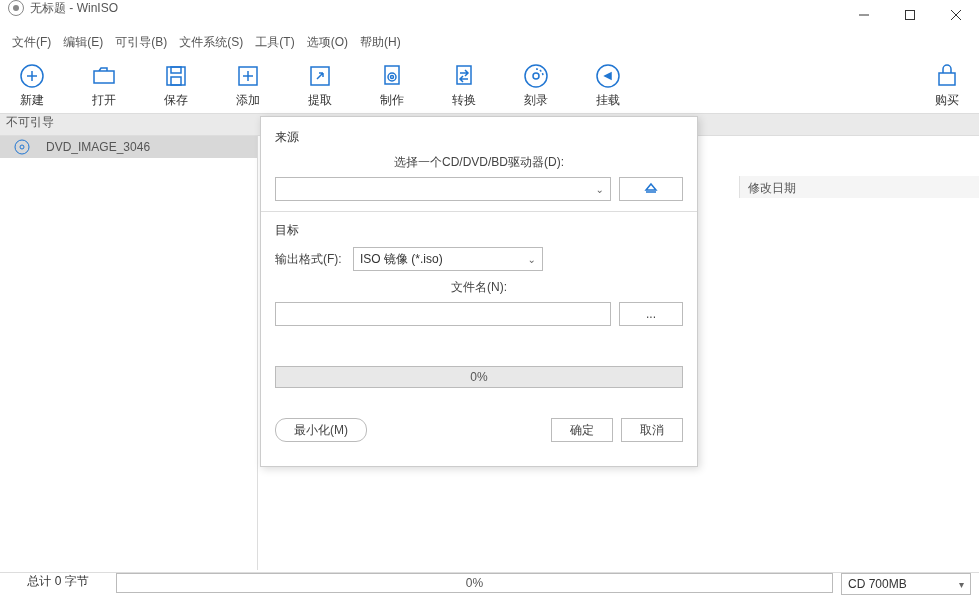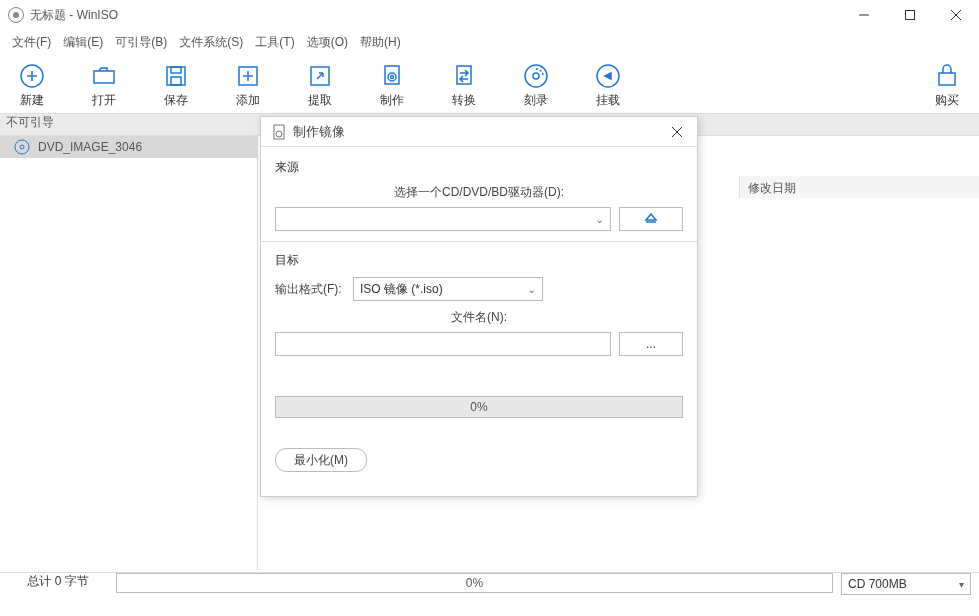--- a/index.html
+++ b/index.html
@@ -1,39 +1,39 @@
 <!DOCTYPE html>
 <html><head>
 <meta charset="utf-8">
 <style>
 * { box-sizing: border-box; margin: 0; padding: 0; font-family: "Microsoft YaHei", "Segoe UI", sans-serif; }
 body { background: #fff; width: 979px; height: 616px; overflow: hidden; position: relative; font-size: 12px; }
 
-.titlebar { height: 30px; display: flex; align-items: center; padding-left: 8px; background: #fff; }
+.titlebar { height: 30px; display: flex; align-items: flex-start; padding-left: 8px; background: #fff; }
 .titlebar .app-icon { width: 16px; height: 16px; border: 1.5px solid #888; border-radius: 50%; margin-right: 6px; display: flex; align-items: center; justify-content: center; }
 .titlebar .app-icon::after { content: ""; width: 6px; height: 6px; background: #888; border-radius: 50%; }
 .titlebar .title { color: #555; font-size: 12px; }
 .win-controls { margin-left: auto; display: flex; }
 .win-controls div { width: 46px; height: 30px; display: flex; align-items: center; justify-content: center; color: #555; }
 .win-controls svg { stroke: #333; fill: none; }
 
 .menubar { height: 24px; display: flex; align-items: center; padding-left: 6px; font-size: 12px; color: #555; }
 .menubar span { padding: 2px 6px; }
 
 .toolbar { height: 60px; display: flex; align-items: center; padding: 4px 8px 0 8px; border-bottom: 1px solid #ddd; gap: 24px; }
 .toolbar .btn { display: flex; flex-direction: column; align-items: center; gap: 2px; color: #333; font-size: 12px; width: 48px; }
 .toolbar .btn .ico { width: 28px; height: 28px; display: flex; align-items: center; justify-content: center; }
 .toolbar .btn svg { stroke: #2176d2; fill: none; stroke-width: 1.5; }
 .toolbar .buy { margin-left: auto; }
 
 .pathbar { height: 22px; background: #eaeaea; display: flex; align-items: flex-start; padding-left: 6px; font-size: 12px; color: #555; border-bottom: 1px solid #ddd; }
 
 .main { display: flex; height: 434px; }
 .sidebar { width: 258px; border-right: 1px solid #ddd; background: #fff; }
-.side-item { display: flex; align-items: center; padding: 3px 14px; gap: 8px; font-size: 12px; color: #555; }
+.side-item { display: flex; align-items: center; padding: 3px 14px; gap: 16px; font-size: 12px; color: #555; }
 .side-item.selected { background: #d8d8d8; }
 .side-item .disc-ico { width: 16px; height: 16px; }
 .content { flex: 1; background: #fff; position: relative; }
 .content-header { position: absolute; right: 0; top: 0; padding: 4px 60px 4px 0; font-size: 12px; color: #555; background: #f5f5f5; width: 240px; border-left: 1px solid #e0e0e0; height: 22px; text-align: left; padding-left: 8px; margin-top: 40px; }
 
 .statusbar { position: absolute; bottom: 0; left: 0; right: 0; height: 44px; border-top: 1px solid #ddd; display: flex; padding: 0 8px; gap: 8px; font-size: 12px; }
 .statusbar .total { width: 100px; text-align: center; color: #333; }
 .statusbar .progress { flex: 1; height: 20px; border: 1px solid #bbb; display: flex; align-items: center; justify-content: center; color: #555; background: #fff; }
 .statusbar .media { width: 130px; height: 22px; border: 1px solid #bbb; padding: 0 6px; display: flex; align-items: center; justify-content: space-between; color: #333; }
 
@@ -213,33 +213,20 @@
   <div class="progress">
       <span>0%</span>
     </div>
   <div class="media">
     <span>CD 700MB</span>
     <span class="chev">▾</span>
   </div>
 </div>
 
 <div class="dialog">
-  <div class="dlg-title">
-    <svg class="dlg-ico" viewBox="0 0 16 16">
-        <rect x="3" y="1" width="10" height="14" fill="none" stroke="#777"></rect>
-        <circle cx="8" cy="10" r="3" fill="none" stroke="#777"></circle>
-      </svg>
-    <span>制作镜像</span>
-    <div class="close">
-        <svg width="10" height="10" stroke="#333">
-          <line x1="0" y1="0" x2="10" y2="10"></line>
-          <line x1="10" y1="0" x2="0" y2="10"></line>
-        </svg>
-      </div>
-  </div>
   <div class="dlg-body">
     <div class="section-label">来源</div>
     <div class="field-label">选择一个CD/DVD/BD驱动器(D):</div>
     <div class="row">
       <div class="select">
         <span></span>
         <span class="chev">⌄</span>
       </div>
       <div class="icon-btn">
         <svg width="14" height="14">
@@ -265,15 +252,23 @@
           <span>...</span>
         </div>
     </div>
     <div class="dlg-progress">
         <span>0%</span>
       </div>
     <div class="dlg-buttons">
       <div class="btn-std min">
           <span>最小化(M)</span>
         </div>
+      <div class="right">
+        <div class="btn-std">
+            <span>确定</span>
+          </div>
+        <div class="btn-std">
+            <span>取消</span>
+          </div>
+      </div>
     </div>
   </div>
 </div>
 
 </body></html>

